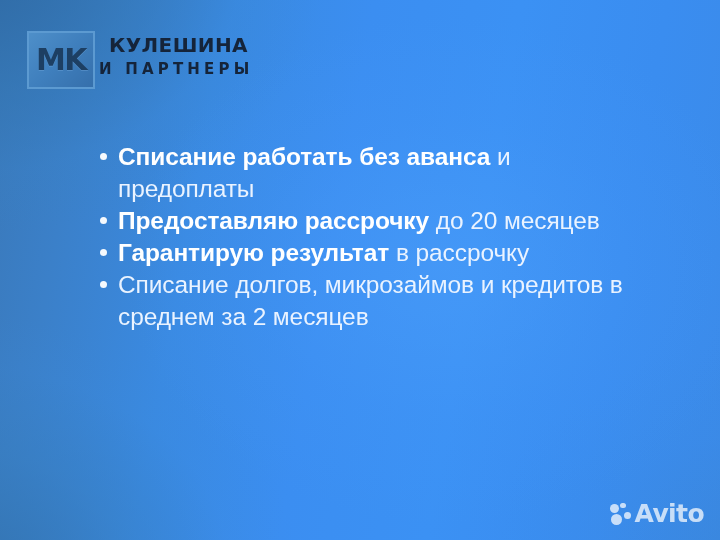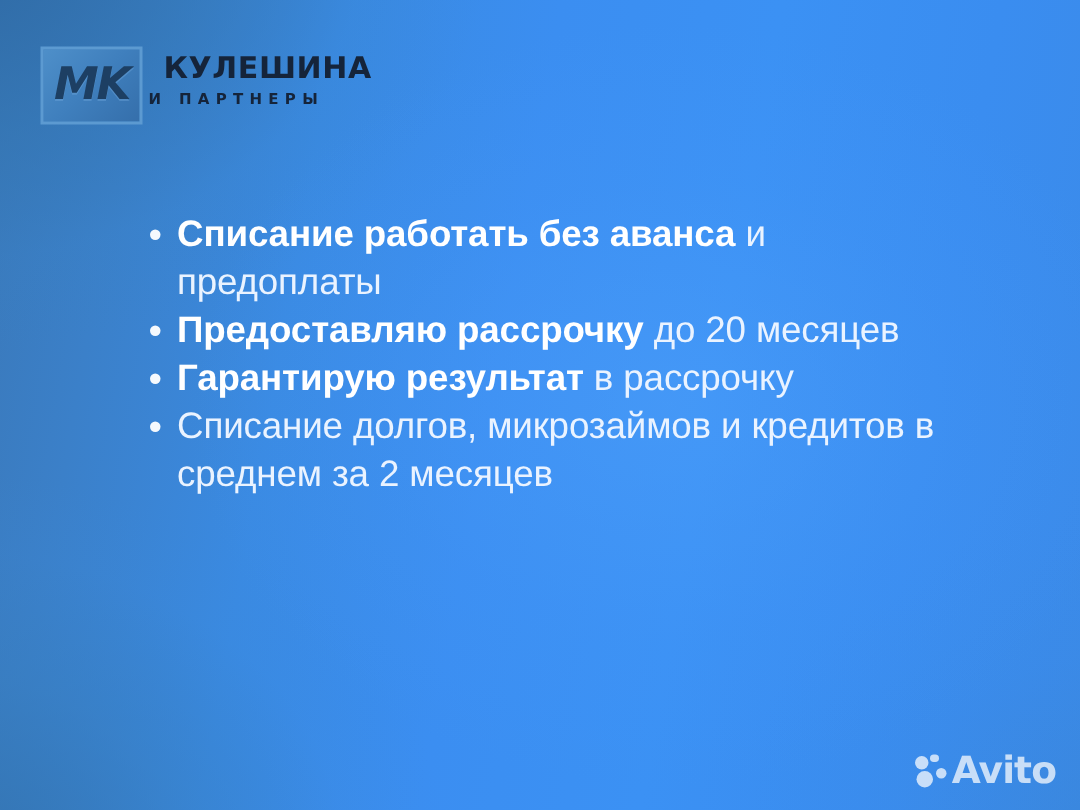--- a/index.html
+++ b/index.html
@@ -72,29 +72,28 @@
   
   #logo {
     position: absolute;
     left: 27px;
     top: 31px;
     display: flex;
     align-items: flex-start;
   }
   .logo-mark {
     width: 68px;
-    height: 52px;
+    height: 58px;
     background: linear-gradient(135deg, #4e8fc9 0%, #3f7fbd 50%, #356fab 100%);
     border: 2px solid #5c9ad1;
     box-sizing: border-box;
     display: flex;
     align-items: center;
     justify-content: center;
     flex: none;
-    font-style: italic;
   }
   .logo-mark-text {
     font-family: "DejaVu Sans", sans-serif;
     font-weight: bold;
     font-size: 30px;
     letter-spacing: -1.5px;
     color: #1d3f63;
     line-height: 1;
     text-shadow: 0 1px 0 rgba(120,175,225,0.35);
   }
@@ -109,21 +108,21 @@
     font-weight: bold;
     font-size: 20px;
     line-height: 1;
     letter-spacing: 0.4px;
     color: #15243a;
     margin-left: 10px;
   }
   .logo-sub {
     font-family: "DejaVu Sans", sans-serif;
     font-weight: bold;
-    font-size: 10px;
+    font-size: 15px;
     line-height: 1;
     letter-spacing: 4.2px;
     color: #15243a;
     margin-top: 7px;
   }
 
   
   #bullets {
     position: absolute;
     left: 100px;

